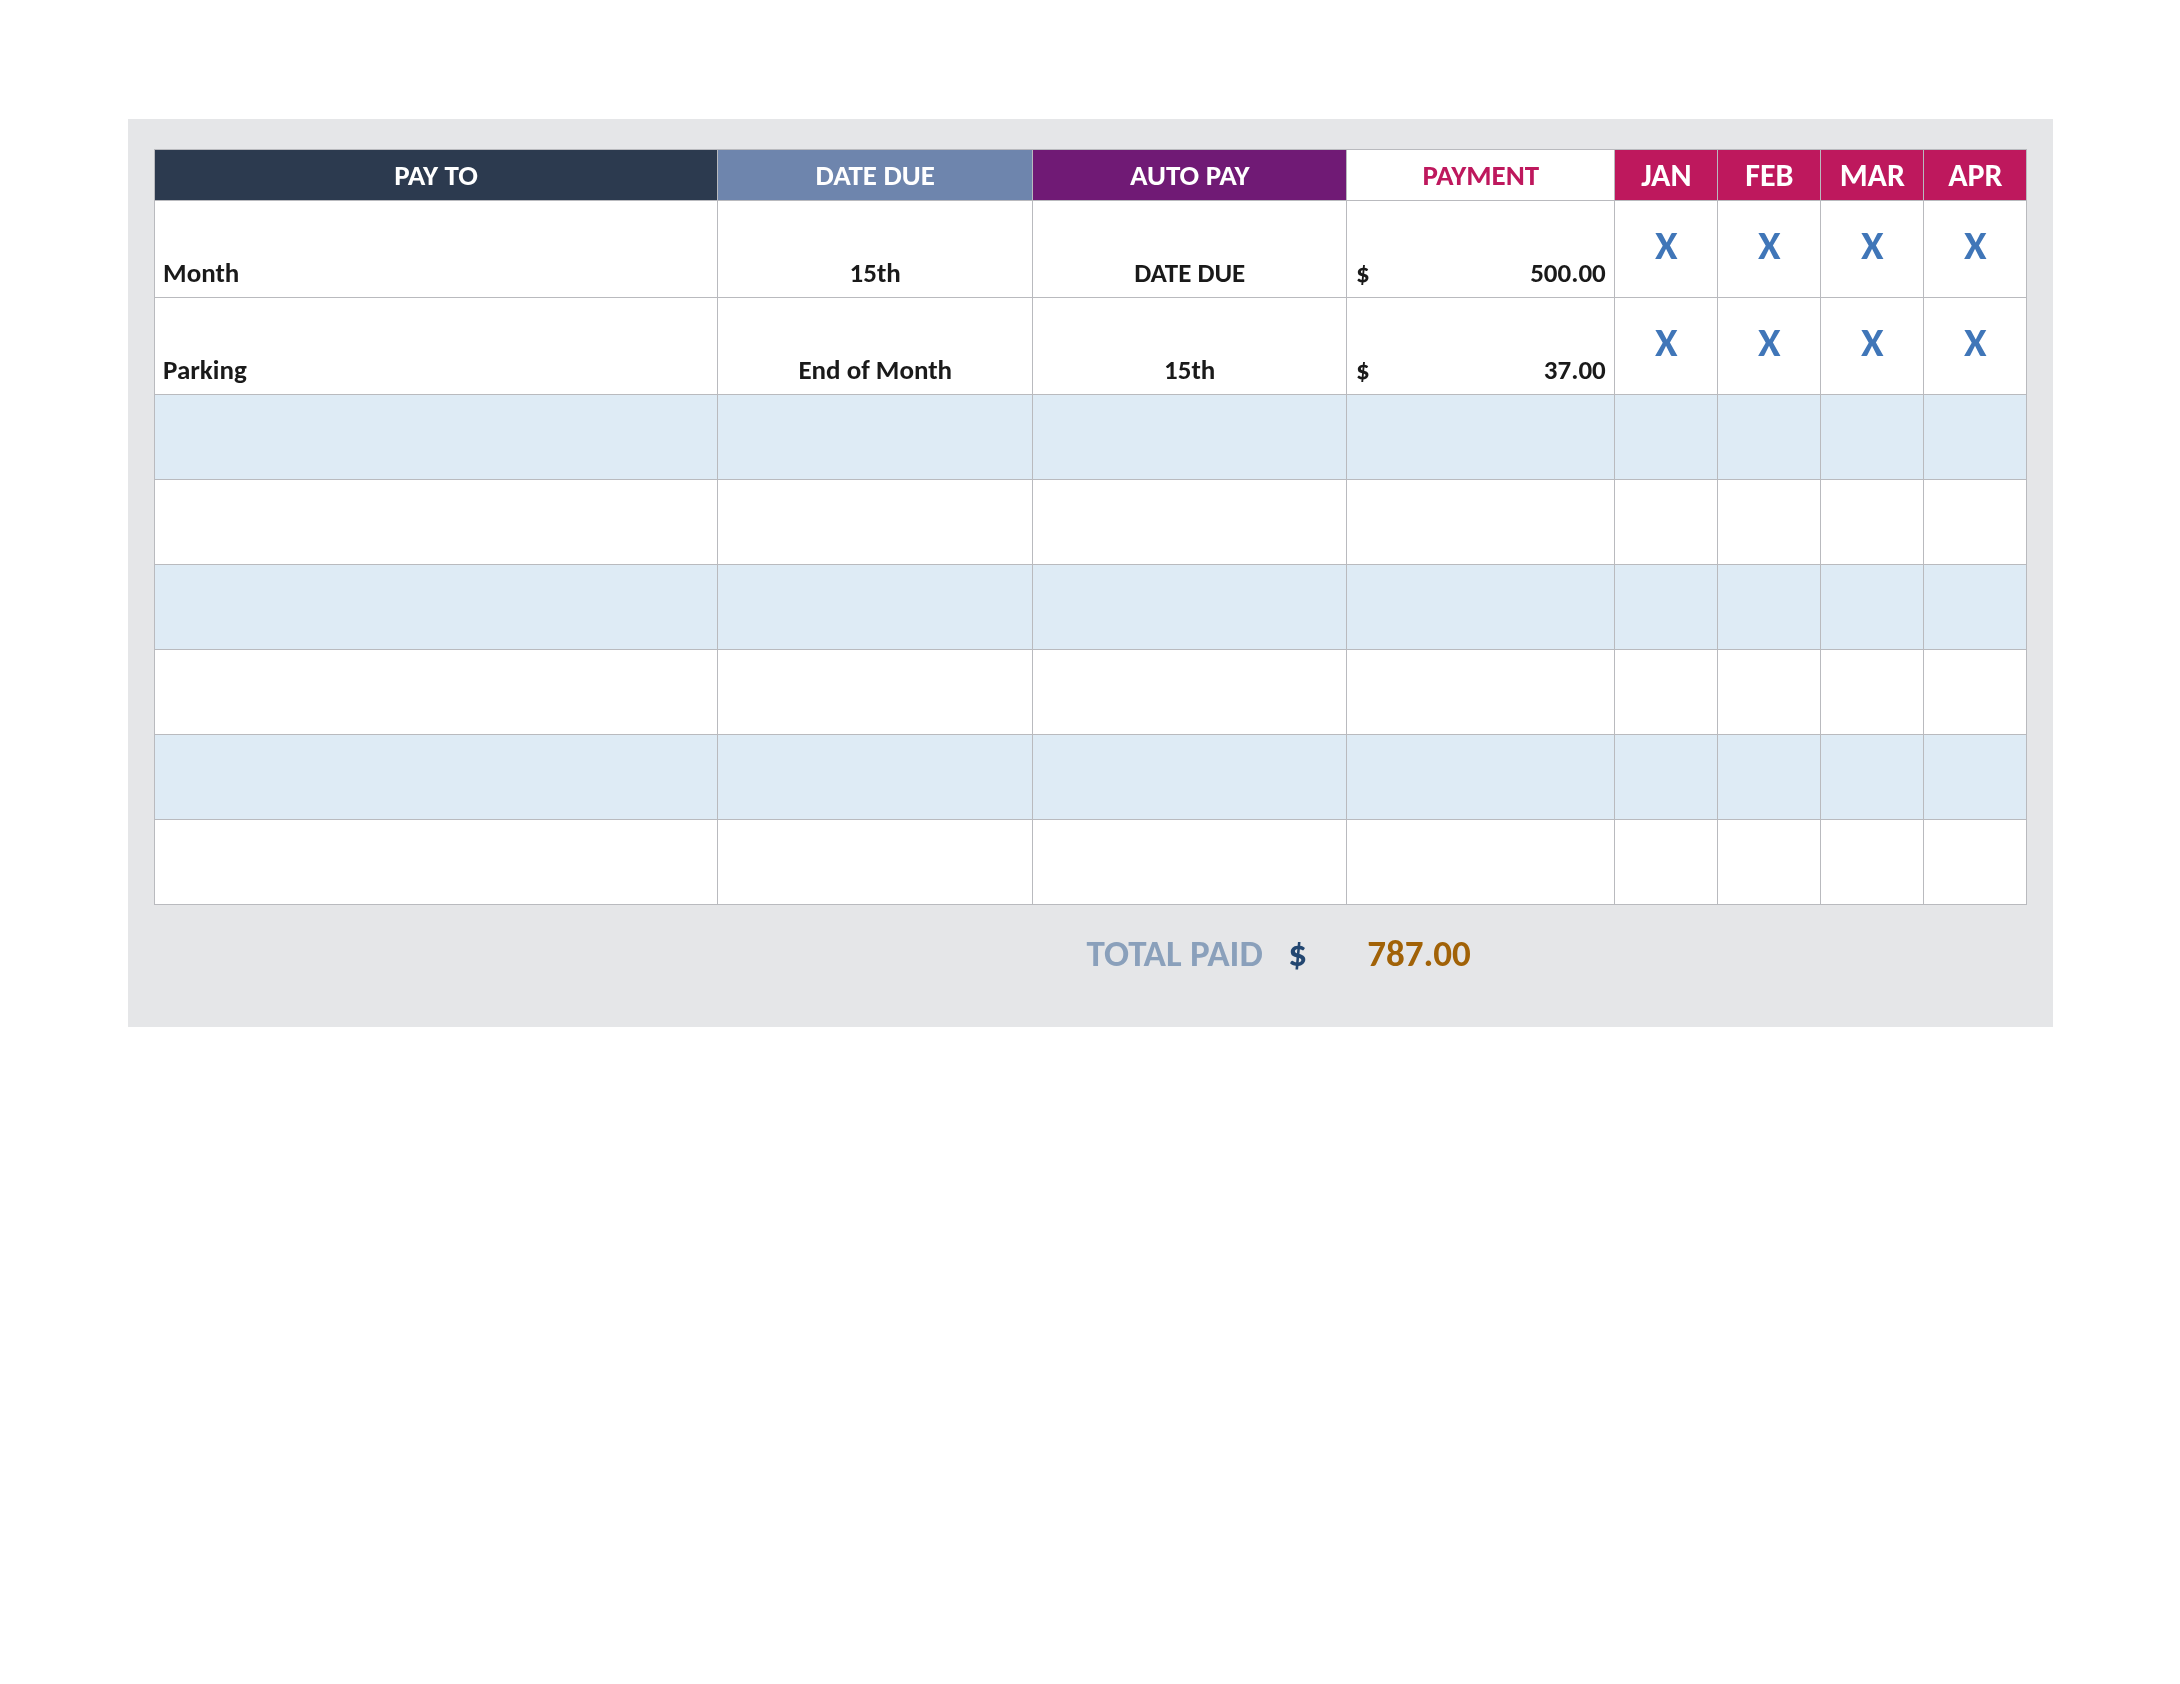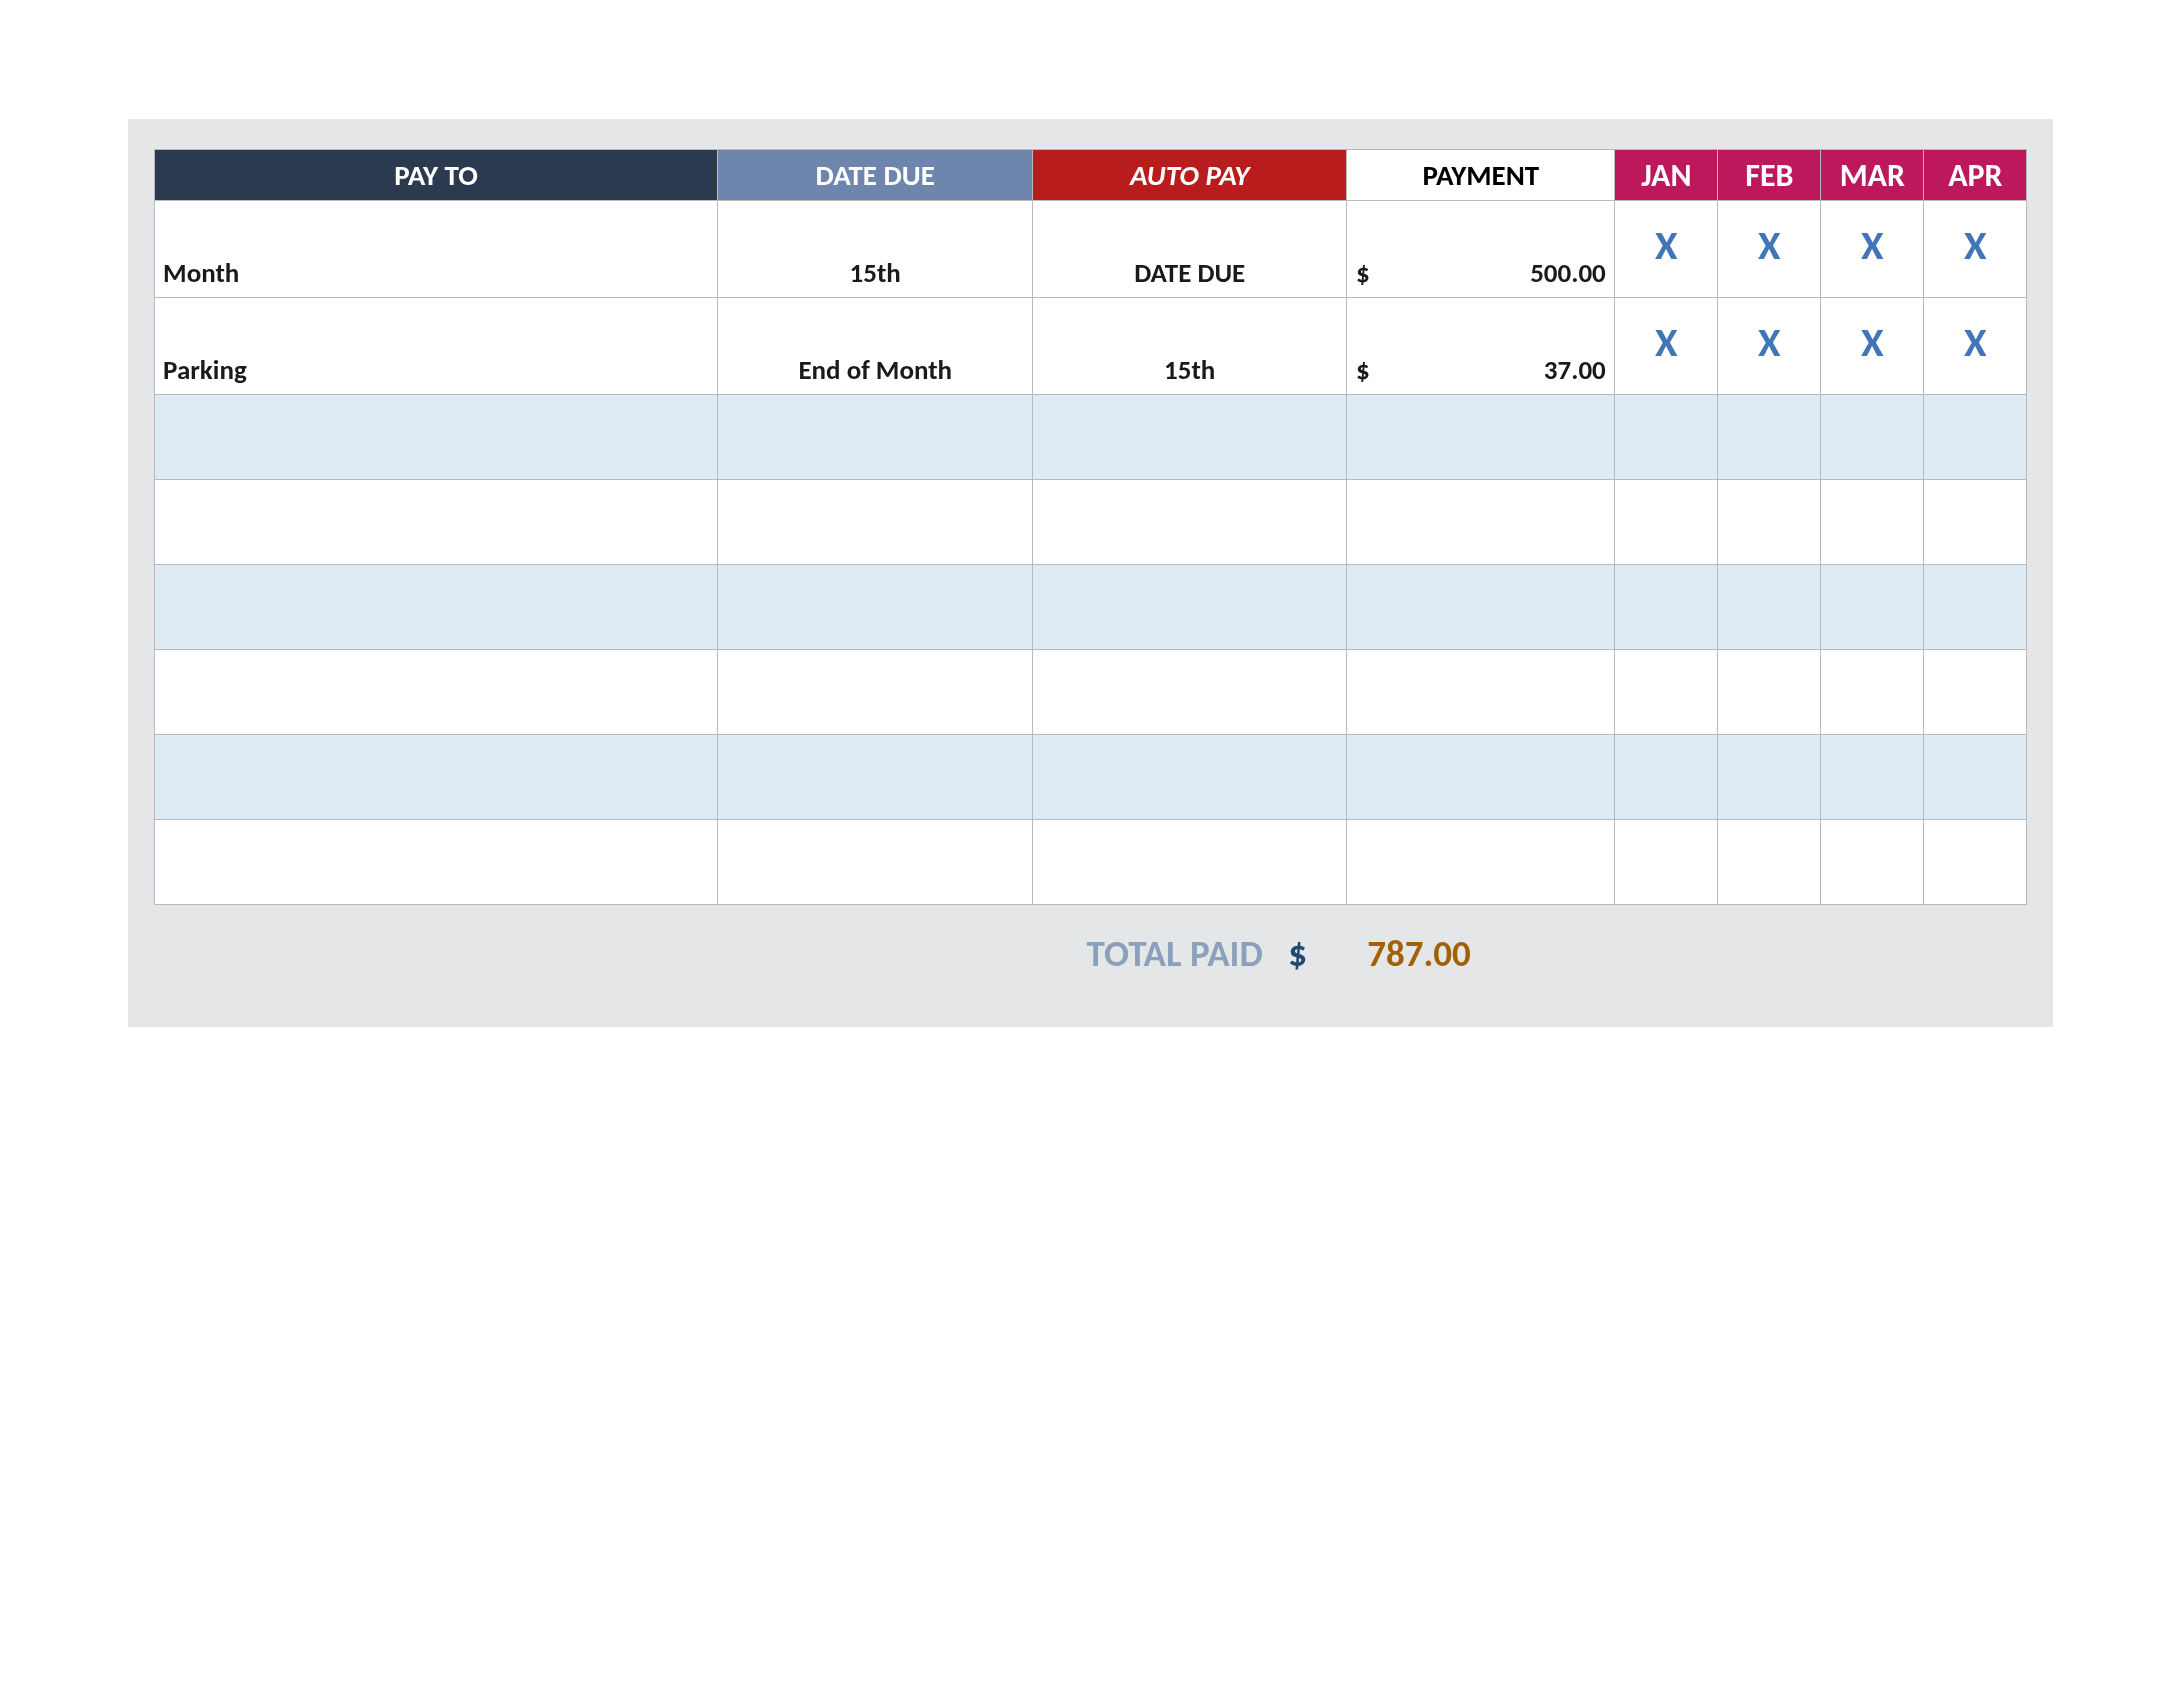--- a/index.html
+++ b/index.html
@@ -36,22 +36,22 @@
     th {
       height: 51px;
       vertical-align: middle;
       font-size: 29px;
       font-weight: 600;
       color: #fff;
       margin-left: 15px;
     }
     th.payto { background: #2c3a4f; width: 520px; }
     th.datedue { background: #6e85ad; width: 290px; }
-    th.autopay { background: #b91c1c; width: 290px; font-style: italic; }
-    th.payment { background: #fff; color: #000000; width: 247px; }
+    th.autopay { background: #701a75; width: 290px; }
+    th.payment { background: #fff; color: #be185d; width: 247px; }
     th.month { background: #be185d; width: 95px; font-size: 32px; }
     td { height: 97px; font-size: 27px; color: #1a1a1a; padding: 0 8.5px 8.5px 8.5px; }
     td.payto-cell { text-align: left; font-weight: 600; }
     td.center-cell { text-align: center; font-weight: 600; }
     td.payment-cell { text-align: left; font-weight: 600; position: relative; }
     .pay-wrap { display: flex; justify-content: space-between; width: 100%; }
     td.month-cell { text-align: center; vertical-align: middle; }
     td.month-cell .x { font-size: 41px; font-weight: 700; color: #4076b8; }
     tr.alt td { background: #deebf5; }
     tr.empty td { height: 85px; }

